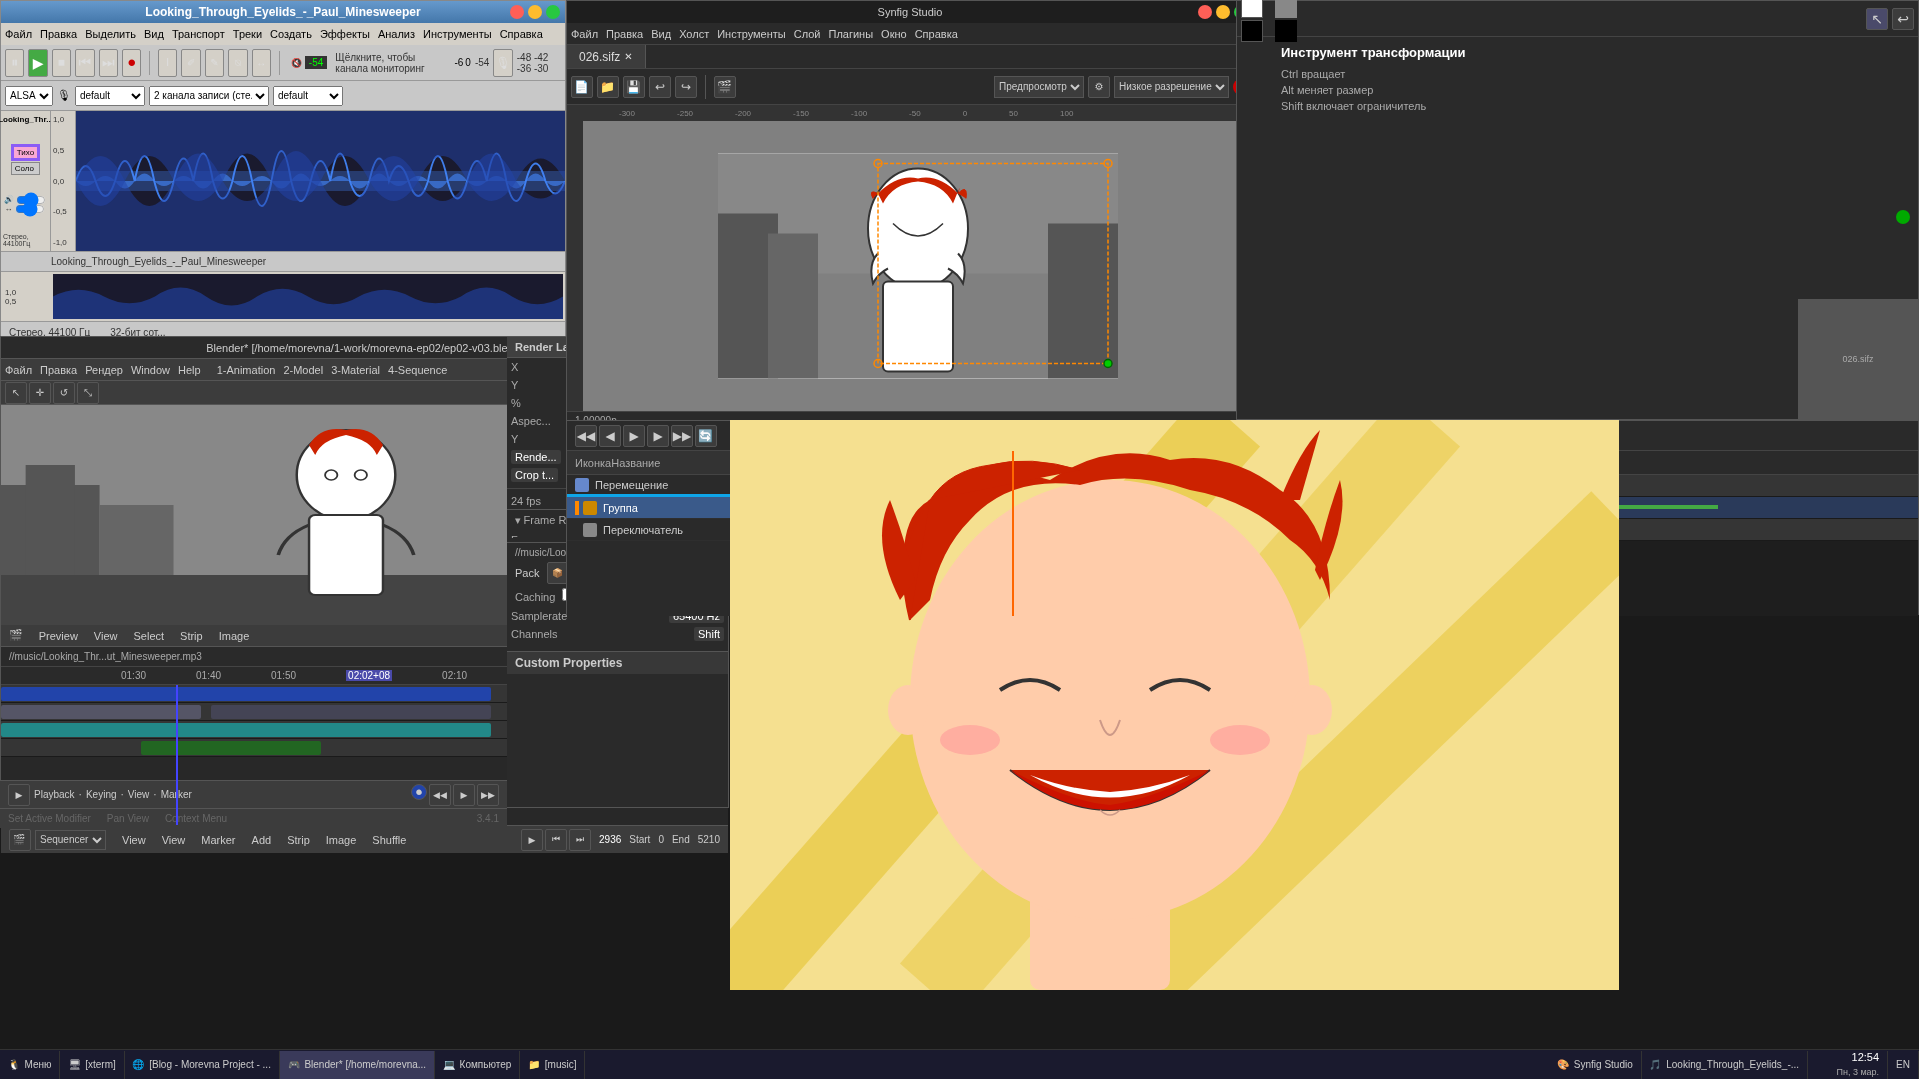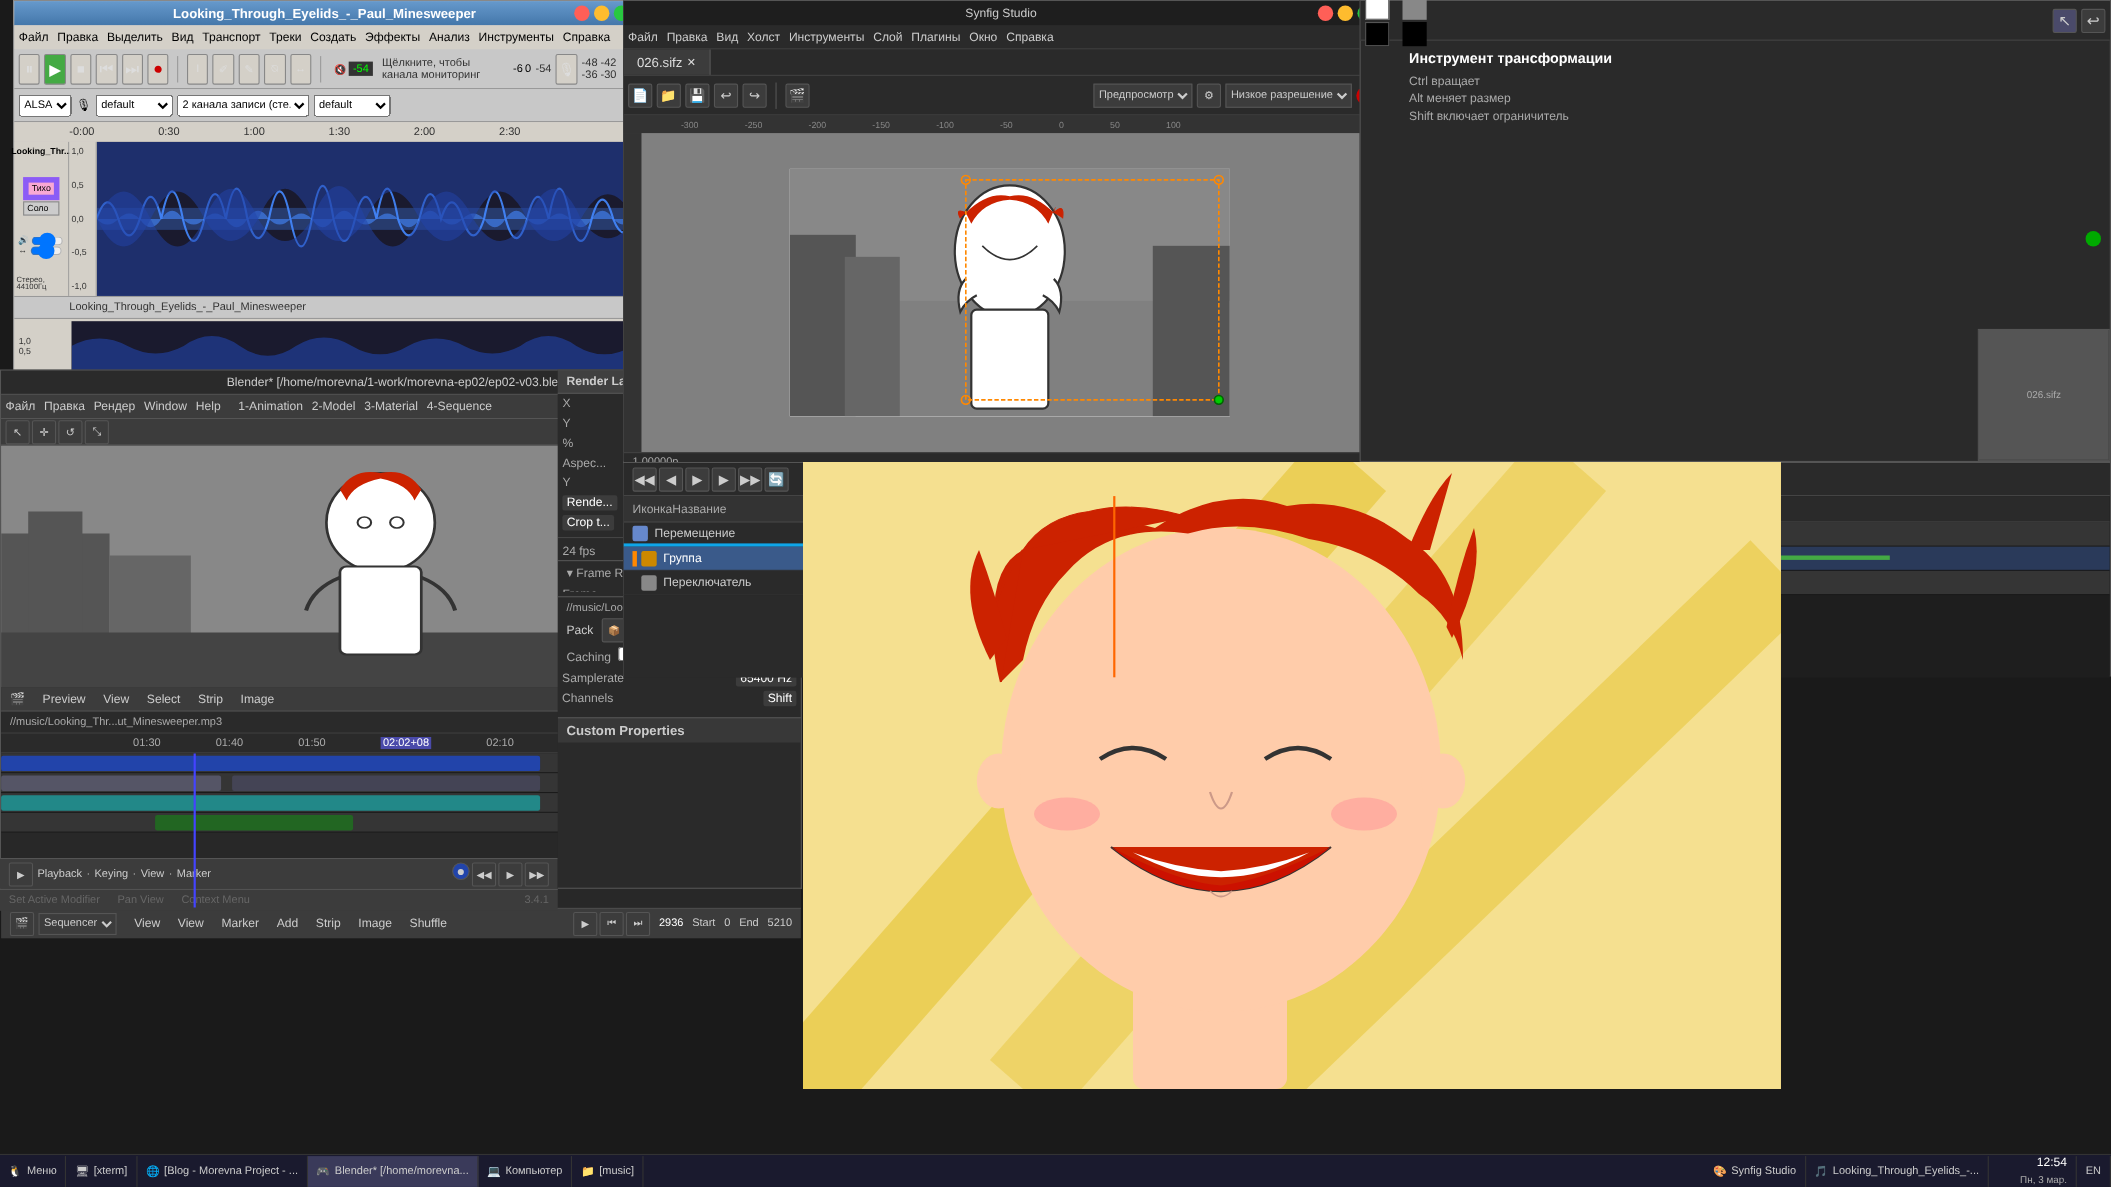--- a/index.html
+++ b/index.html
@@ -1,20 +1,20 @@
 <!DOCTYPE html>
 <html><head>
   <meta charset="utf-8">
   <style>
     * { box-sizing: border-box; margin: 0; padding: 0; }
     body { width: 1919px; height: 1079px; overflow: hidden; background: #1a1a1a; font-family: sans-serif; font-size: 12px; color: #ddd; }
 
     
     #audacity {
-      position: absolute; top: 0; left: 12px; width: 566px; height: 337px;
+      position: absolute; top: 0; left: 0; width: 566px; height: 337px;
       background: #c8c8c8; border: 1px solid #888;
     }
     #audacity .title-bar {
       height: 22px; background: linear-gradient(to bottom, #6699cc, #4477aa);
       display: flex; align-items: center; justify-content: center;
       color: white; font-size: 12px; font-weight: bold;
     }
     #audacity .menu-bar {
       height: 22px; background: #d4d0c8; display: flex; align-items: center;
       padding: 0 4px; gap: 8px; font-size: 11px; color: #000;
@@ -263,36 +263,26 @@
       <option>default</option>
     </select>
     <select style="height:20px;font-size:10px;width:120px;">
       <option>2 канала записи (сте...</option>
     </select>
     <select style="height:20px;font-size:10px;width:70px;">
       <option>default</option>
     </select>
   </div>
 
-  <div class="ruler">
-    <div class="ruler-ticks">
-      <span>-0:00</span>
-      <span>0:30</span>
-      <span>1:00</span>
-      <span>1:30</span>
-      <span>2:00</span>
-      <span>2:30</span>
-    </div>
-  </div>
 
   <div class="track-area">
     <div class="track-label">
       <span style="font-size:8px;font-weight:bold;color:#000;">Looking_Thr...</span>
       <div style="display:flex;flex-direction:column;gap:1px;font-size:8px;color:#000;">
-        <span style="background:#f9a8d4;padding:1px 3px;border:5px solid #8b5cf6;">Тихо</span>
+        <span style="background:#f9a8d4;padding:1px 3px;border:3px solid #8b5cf6;">Тихо</span>
         <span style="background:#ccc;padding:1px 3px;border:1px solid #888;">Соло</span>
       </div>
       <div style="font-size:8px;color:#333;">
         <div style="display:flex;align-items:center;gap:2px;">
             <span>🔊</span>
             <input type="range" style="width: 30px; height: 8px;" value="50">
           </div>
         <div style="display:flex;align-items:center;gap:2px;">
             <span>↔</span>
             <input type="range" style="width: 30px; height: 8px;" value="50">

